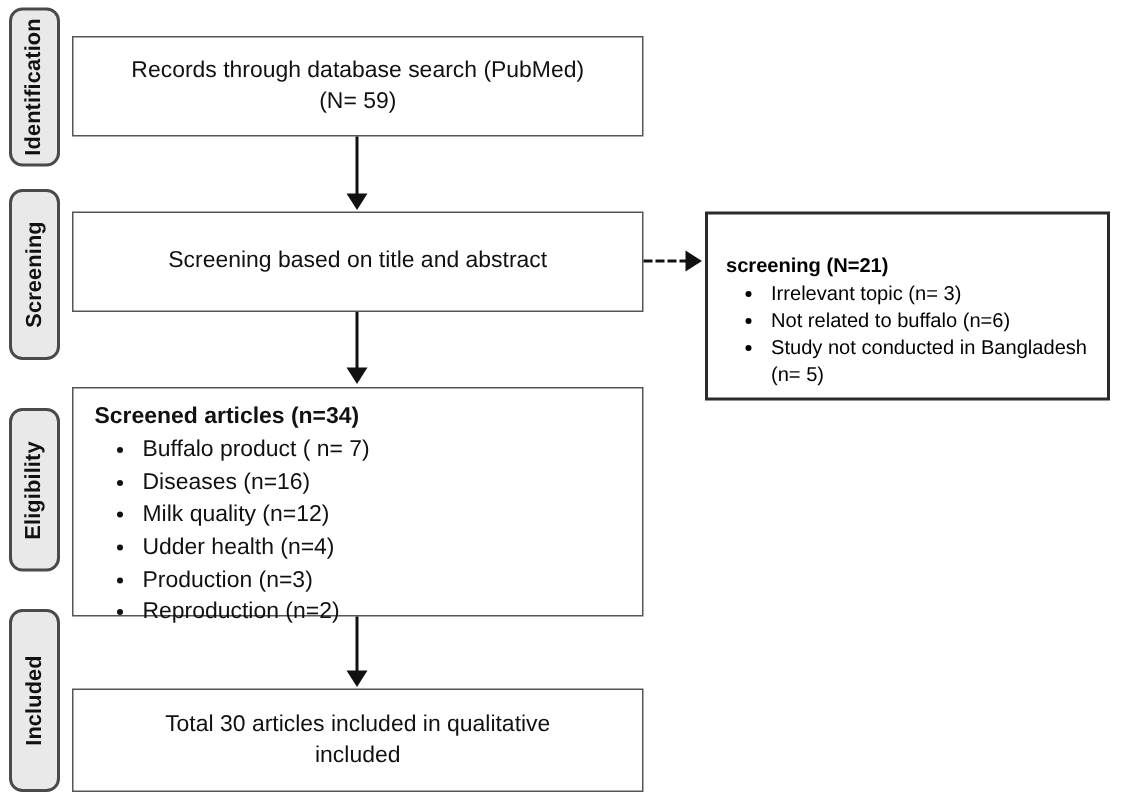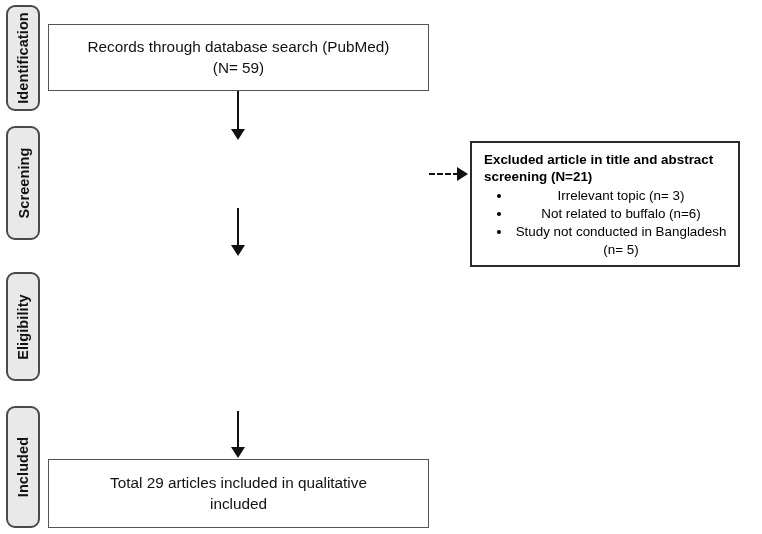--- a/index.html
+++ b/index.html
@@ -92,21 +92,20 @@
     font-size: 13.4px;
     font-weight: bold;
     color: #000000;
     line-height: 1.26;
     margin-bottom: 1px;
   }
   .excluded-box ul {
     list-style: disc;
     margin: 0 0 0 28px;
     padding: 0;
-    text-align: center;
   }
   .excluded-box li {
     font-size: 13.4px;
     color: #000000;
     line-height: 1.36;
     padding-left: 2px;
   }
 
   
   .connector { position: absolute; }
@@ -161,49 +160,65 @@
       <span>Records through database search (PubMed)</span><br>
       <span>(N= 59)</span>
     </div>
   </div>
 
   <div class="connector">
     <div class="v-line" style="left:237px; top:91px; height:40px;"></div>
     <div class="arrow-down" style="left:231.2px; top:129px;"></div>
   </div>
 
+  <div class="flow-box" style="left:48px; top:141px; width:381px; height:67px;">
+    <div class="box-text">
+      <span>Screening based on title and abstract</span>
+    </div>
+  </div>
 
   <div class="connector">
     <div class="dash-line" style="left:429px; top:173px; width:30px;"></div>
     <div class="arrow-right" style="left:457px; top:167px;"></div>
   </div>
 
   <div class="excluded-box" style="left:470px; top:141px; width:270px; height:126px;">
     <div class="list-heading">
-      <span>Excluded article in title and abstract</span><br>
+      <br>
       <span>screening (N=21)</span>
     </div>
     <ul>
       <li>Irrelevant topic (n= 3)</li>
       <li>Not related to buffalo (n=6)</li>
       <li>Study not conducted in Bangladesh (n= 5)</li>
     </ul>
   </div>
 
   <div class="connector">
     <div class="v-line" style="left:237px; top:208px; height:39px;"></div>
     <div class="arrow-down" style="left:231.2px; top:245px;"></div>
   </div>
 
+  <div class="list-box" style="left:48px; top:258px; width:381px; height:153px;">
+    <div class="list-heading">Screened articles (n=34)</div>
+    <ul>
+      <li>Buffalo product ( n= 7)</li>
+      <li>Diseases (n=16)</li>
+      <li>Milk quality (n=12)</li>
+      <li>Udder health (n=4)</li>
+      <li>Production (n=3)</li>
+      <li>Reproduction (n=2)</li>
+    </ul>
+  </div>
 
   <div class="connector">
     <div class="v-line" style="left:237px; top:411px; height:38px;"></div>
     <div class="arrow-down" style="left:231.2px; top:447px;"></div>
   </div>
 
   <div class="flow-box" style="left:48px; top:459px; width:381px; height:69px;">
     <div class="box-text">
-      <span>Total 29 articles included in qualitative</span><br>
+      <span>Total 30 articles included in qualitative</span><br>
       <span>included</span>
     </div>
   </div>
 
 </div>
 
 </body></html>

